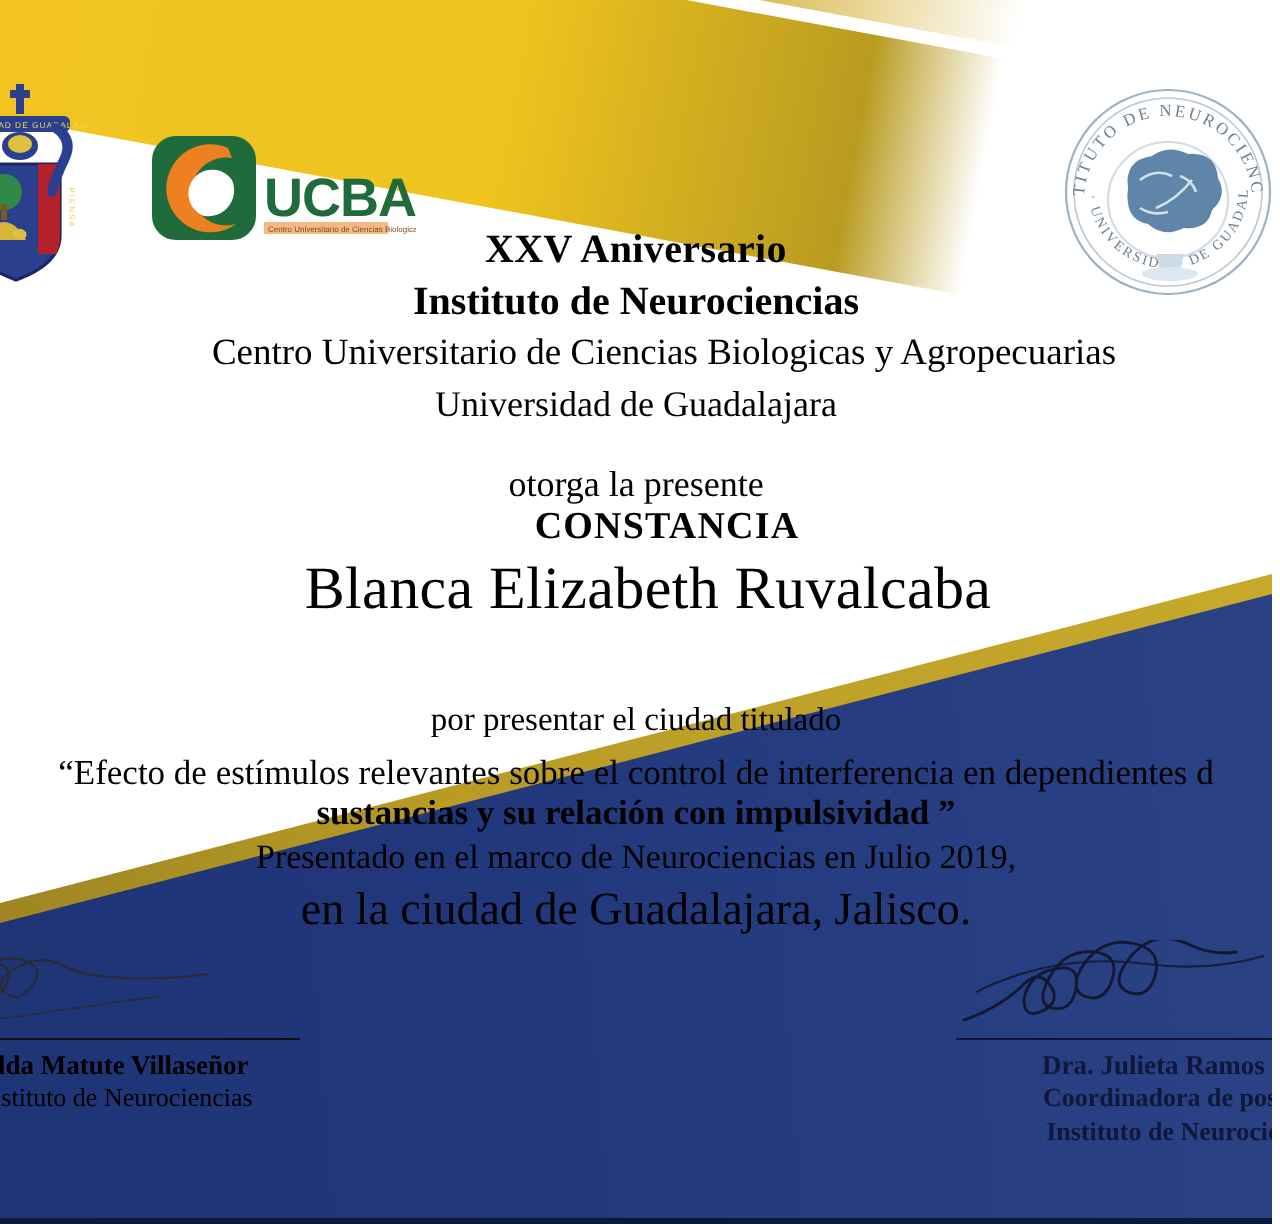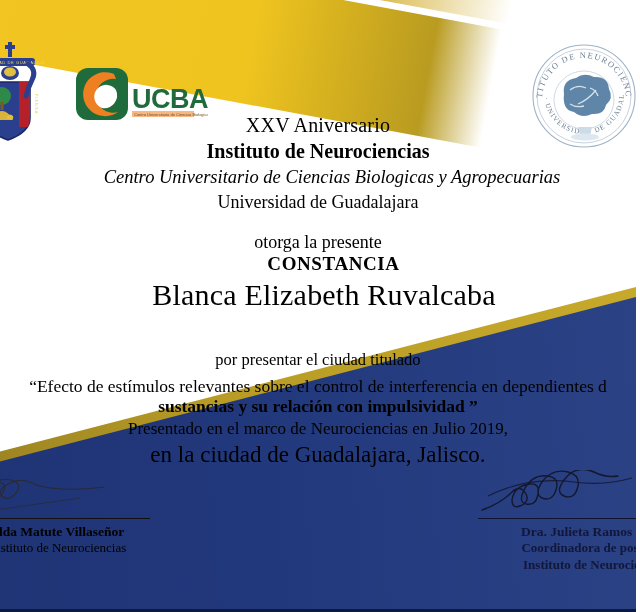--- a/index.html
+++ b/index.html
@@ -115,30 +115,30 @@
 
   
   .tx {
     position: absolute;
     text-align: center;
     white-space: nowrap;
     line-height: 1.15;
   }
   .l-anniv {
     left: 0; right: 0; top: 114px;
-    font-size: 20px; font-weight: normal;
+    font-size: 20px; font-weight: bold;
     letter-spacing: .2px;
   }
   .l-inst {
     left: 0; right: 0; top: 140px;
     font-size: 20px; font-weight: bold;
   }
   .l-cucba {
     left: 0; right: 0; top: 167px;
-    font-size: 18.5px; font-style: italic; padding-left: 28px;
+    font-size: 18.5px;  padding-left: 28px;
   }
   .l-udeg {
     left: 0; right: 0; top: 192px;
     font-size: 18px;
   }
   .l-otorga {
     left: 0; right: 0; top: 232px;
     font-size: 18px;
   }
   .l-constancia {

